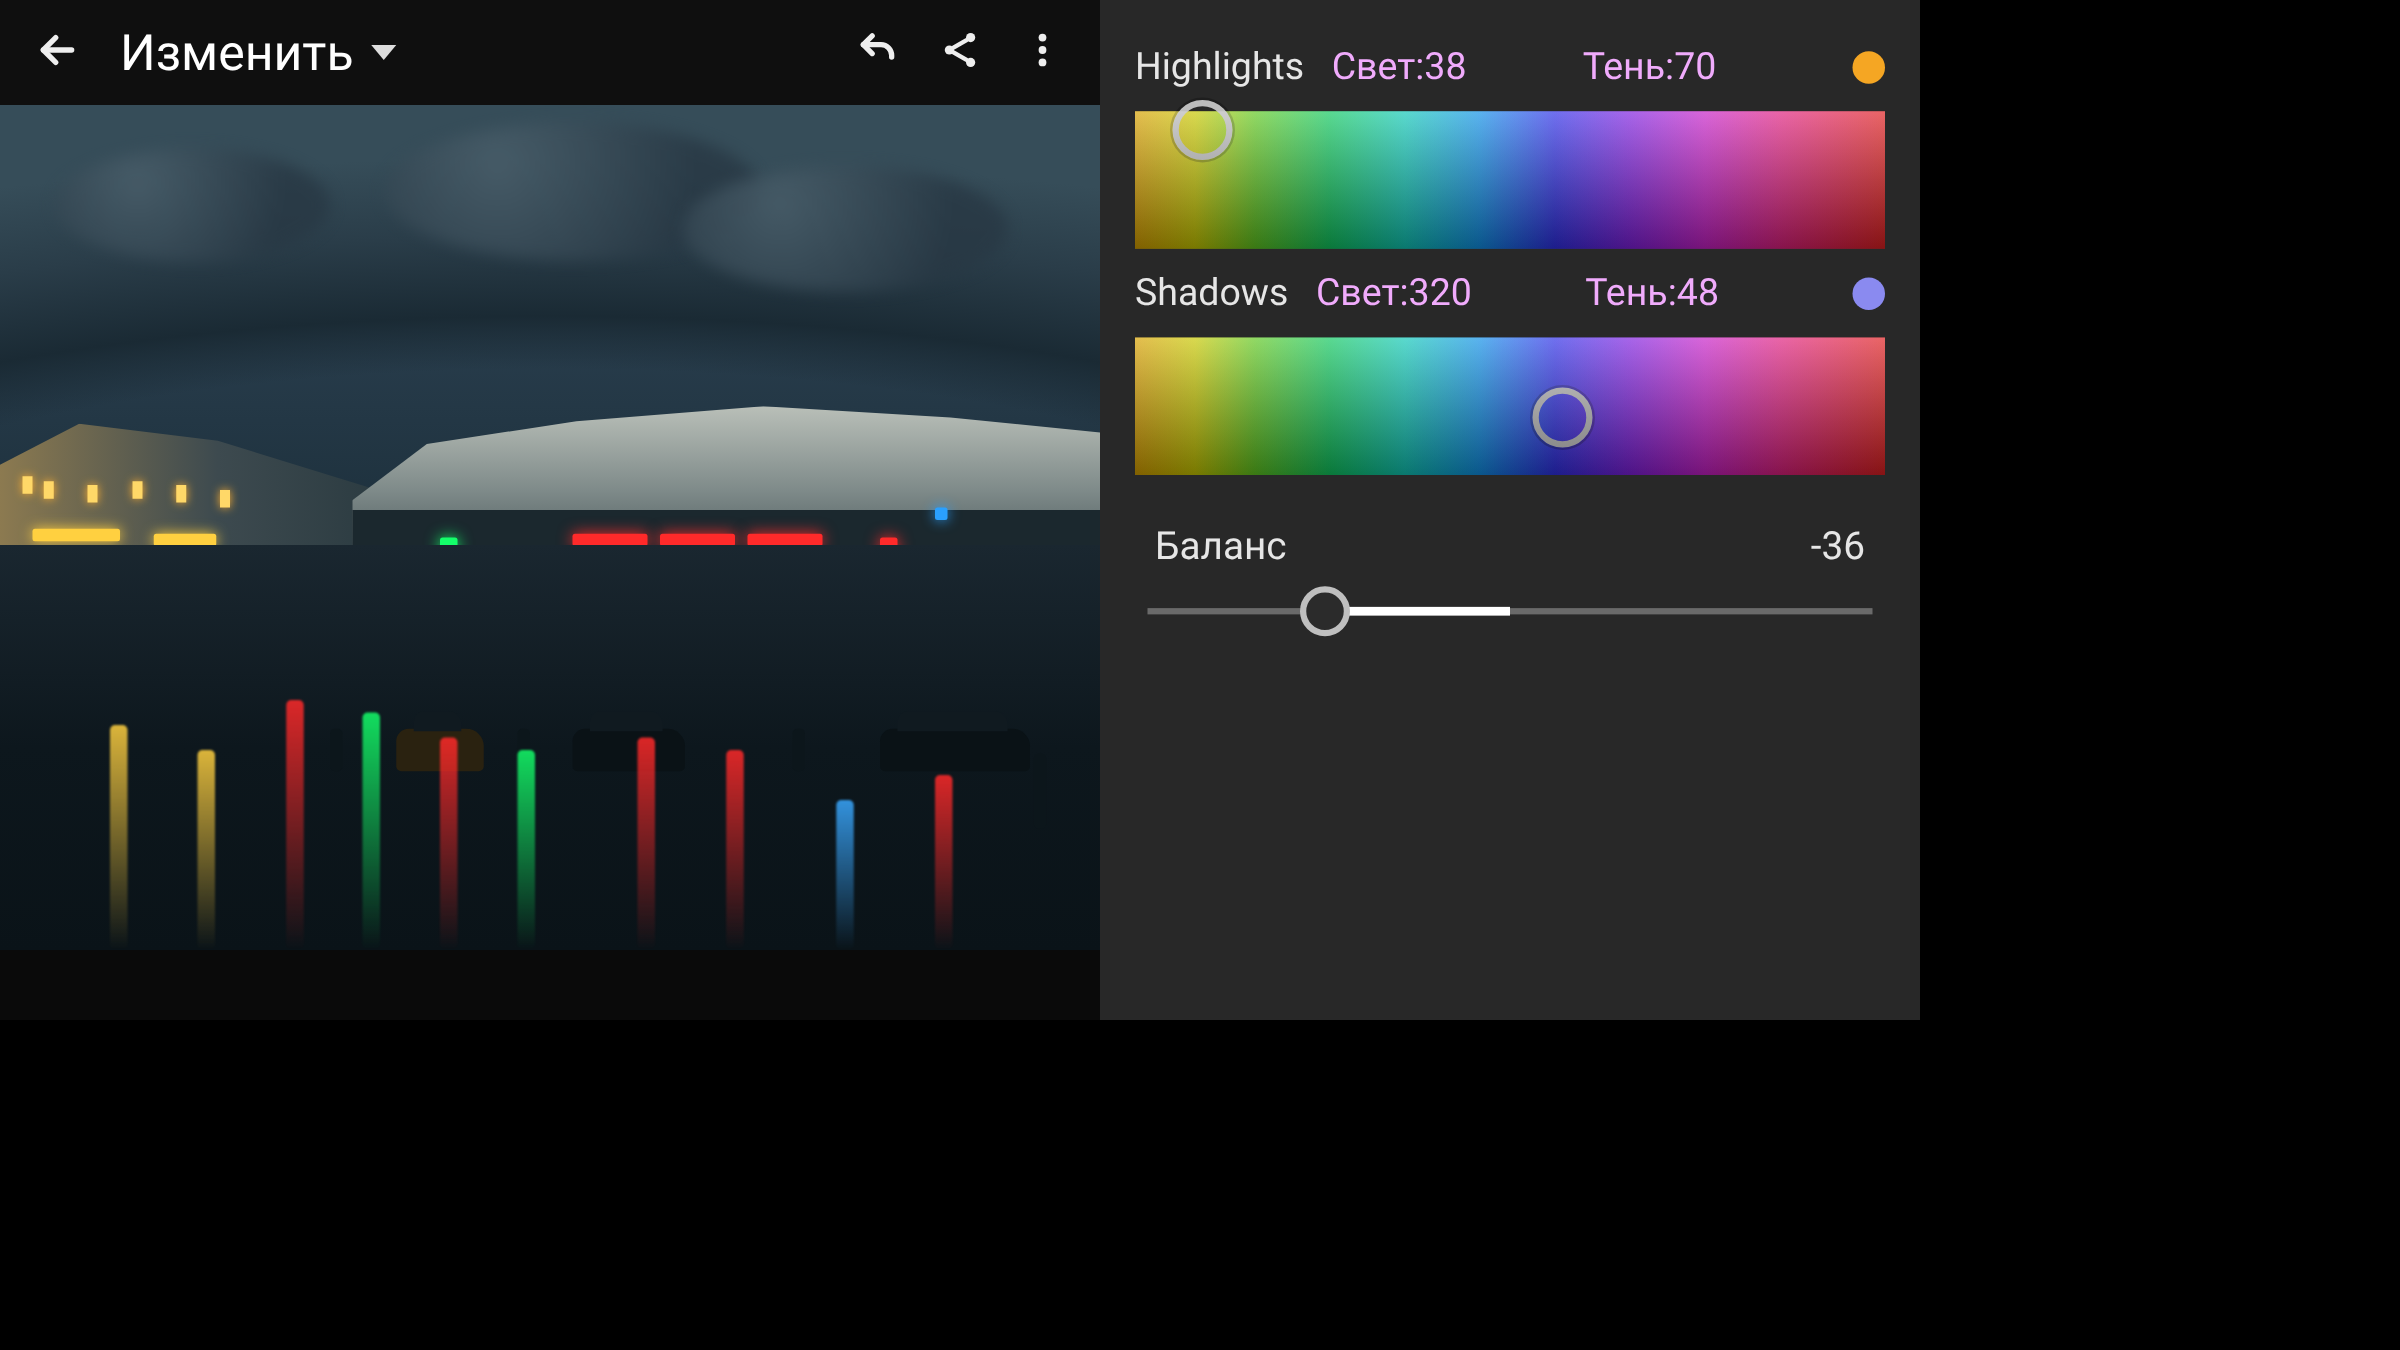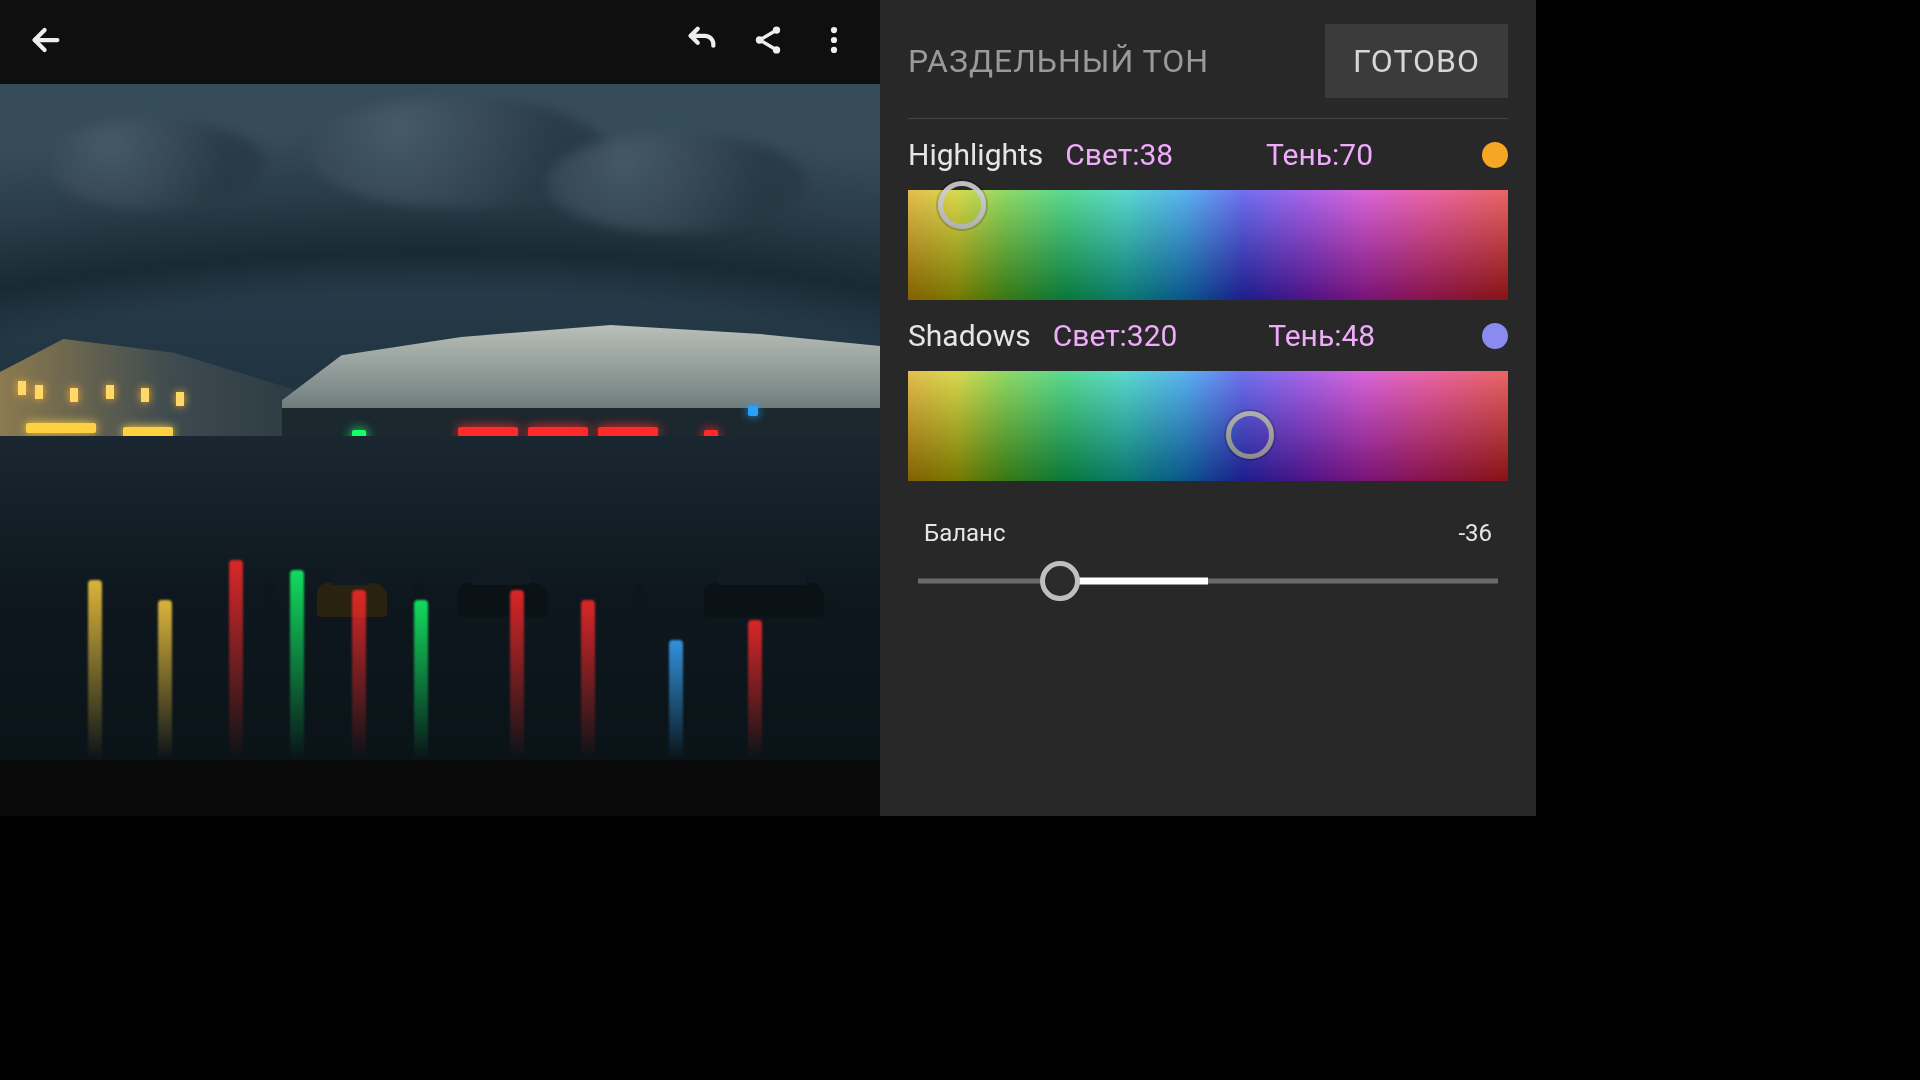--- a/index.html
+++ b/index.html
@@ -172,21 +172,21 @@
     position: absolute;
     width: 48px; height: 48px;
     border: 5px solid #bdbdbd;
     border-radius: 50%;
     transform: translate(-50%, -50%);
     box-shadow: 0 0 0 2px rgba(0,0,0,.25);
     cursor: grab;
   }
 
   .balance { margin-top: 38px; padding: 0 10px; }
-  .balance-head { display:flex; justify-content:space-between; font-size:24px; color:#e6e6e6; padding: 0 6px 8px; }
+  .balance-head { display:flex; justify-content:space-between; font-size:31px; color:#e6e6e6; padding: 0 6px 8px; }
   .slider {
     position: relative; height: 44px; margin-top: 4px;
   }
   .track {
     position:absolute; left:0; right:0; top:50%; height:5px; transform:translateY(-50%);
     background:#6a6a6a;
   }
   .track-fill {
     position:absolute; top:50%; height:7px; transform:translateY(-50%);
     background:#fff;
@@ -203,20 +203,24 @@
 
 <div class="canvas">
   <div class="topbar">
     <div class="icon-btn">
       <span>
         <svg viewBox="0 0 24 24">
             <path d="M20 12H4"></path>
             <path d="M11 5l-7 7 7 7"></path>
           </svg>
       </span>
+    </div>
+    <div class="title-drop">
+      <span>Изменить</span>
+      <span class="caret"></span>
     </div>
     <div class="spacer"></div>
     <div class="icon-btn">
       <span>
         <svg viewBox="0 0 24 24">
             <path d="M9 14l-5-5 5-5"></path>
             <path d="M4 9h10a6 6 0 0 1 6 6v1"></path>
           </svg>
       </span>
     </div>
@@ -286,24 +290,20 @@
       <div class="refl g" style="left:47%;height:160px;"></div>
       <div class="refl r" style="left:58%;height:170px;"></div>
       <div class="refl r" style="left:66%;height:160px;"></div>
       <div class="refl b" style="left:76%;height:120px;"></div>
       <div class="refl r" style="left:85%;height:140px;"></div>
     </div>
   </div>
 </div>
 
 <div class="panel">
-  <div class="panel-head">
-    <span class="ptitle">РАЗДЕЛЬНЫЙ ТОН</span>
-    <span class="done-btn">ГОТОВО</span>
-  </div>
 
   <div class="block">
     <div class="block-head">
       <span class="lbl">Highlights</span>
       <span class="pair">
         <span>Свет</span>:<span>38</span>
       </span>
       <span class="pair" style="margin-left:auto;margin-right:16px;">
         <span>Тень</span>:<span>70</span>
       </span>

